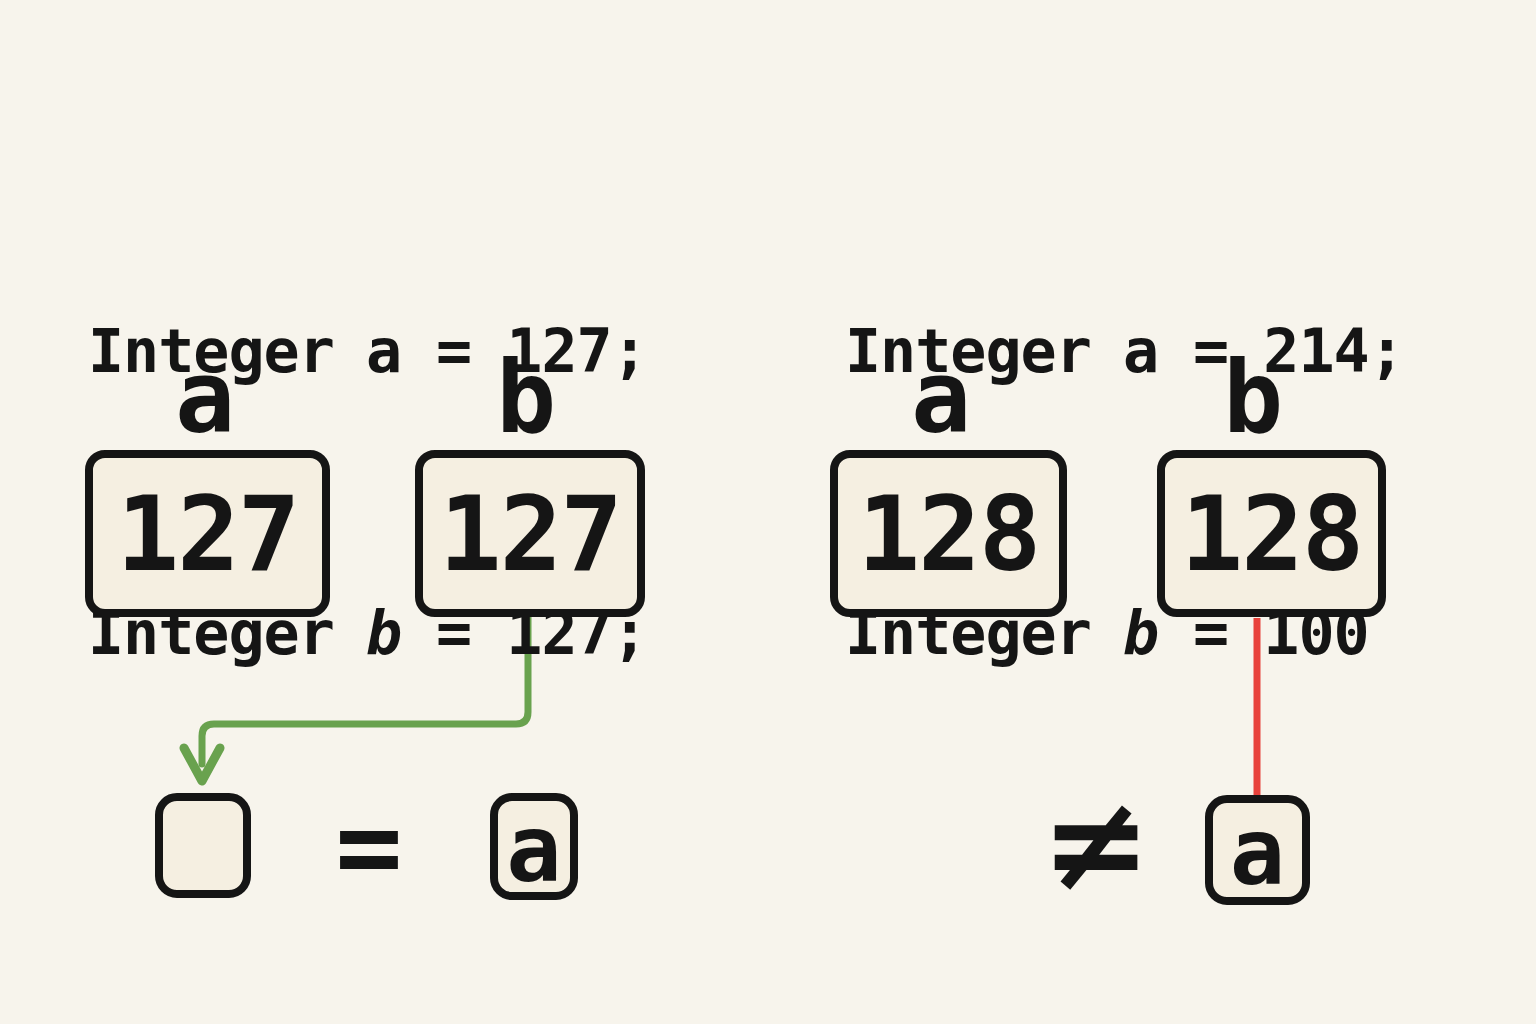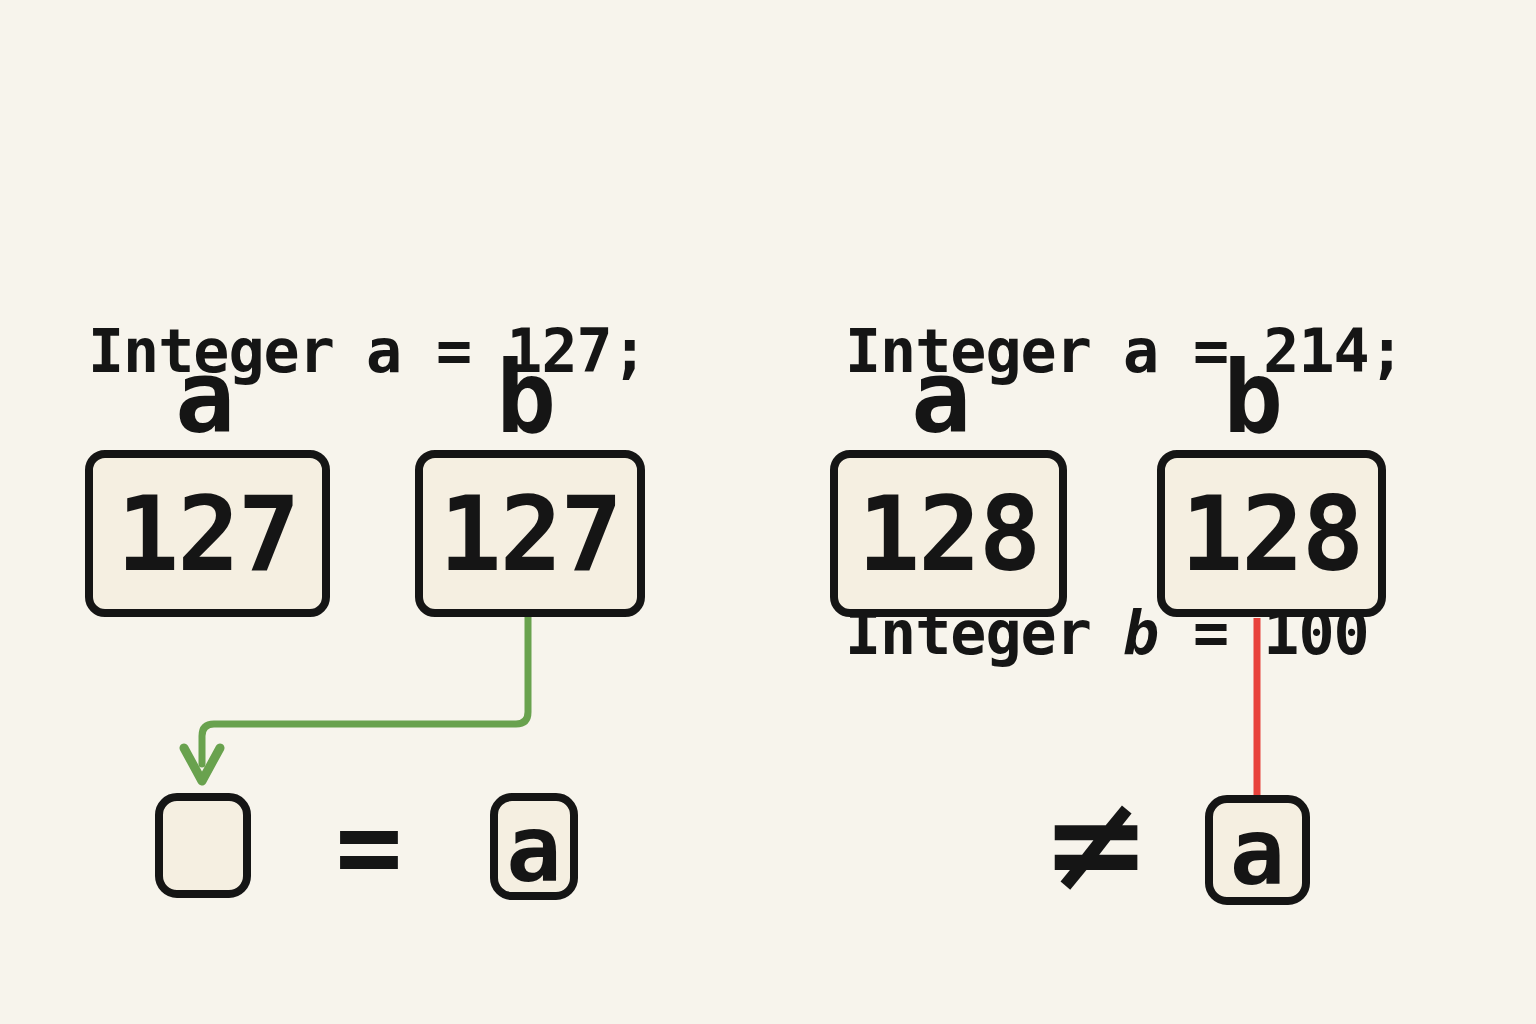--- a/index.html
+++ b/index.html
@@ -88,20 +88,21 @@
 <div class="canvas">
 
   <svg class="overlay" viewBox="0 0 1536 1024">
     <path class="stroke-green" stroke-width="7" d="M528,617 L528,712 Q528,724 516,724 L214,724 Q202,724 202,736 L202,764"></path>
     <polyline class="stroke-green" stroke-width="9" points="184,748 202,781 220,748"></polyline>
     <line class="stroke-red" stroke-width="7" x1="1257" y1="618" x2="1257" y2="795"></line>
   </svg>
 
   <div class="code code-left">
     <div class="code-line"><span>Integer</span><span class="var">a</span><span> = 127;</span></div>
+    <div class="code-line"><span>Integer</span><span class="var italic">b</span><span> = 127;</span></div>
   </div>
 
   <div class="var-label" style="left:205px;">a</div>
   <div class="var-label" style="left:526px;">b</div>
 
   <div class="vbox big-a-left">
     <span class="val">127</span>
   </div>
   <div class="vbox big-b-left">
     <span class="val">127</span>

